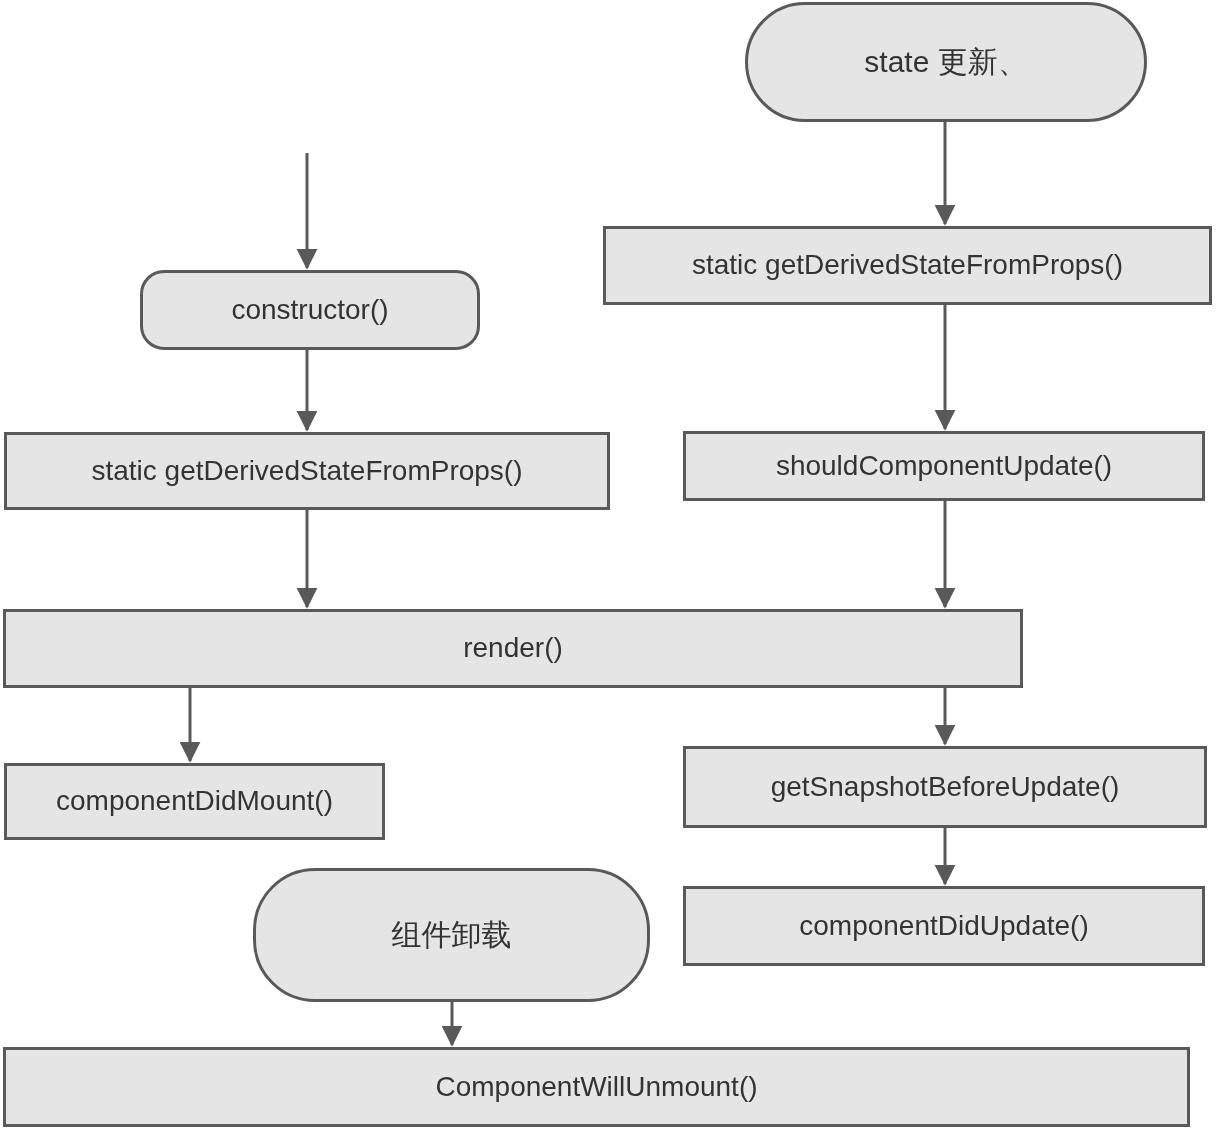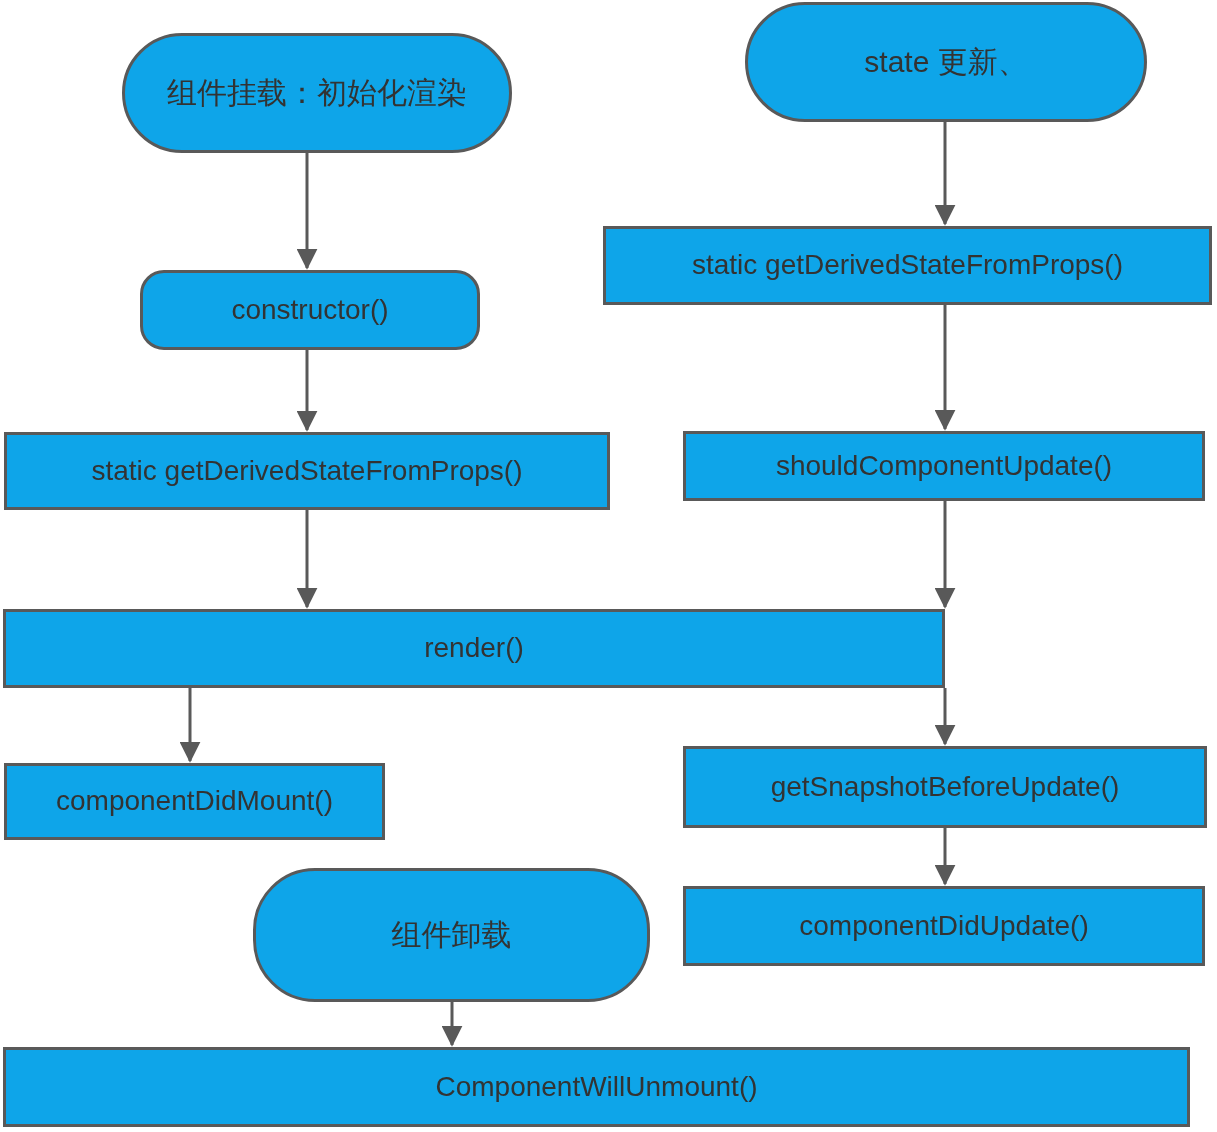--- a/index.html
+++ b/index.html
@@ -13,21 +13,21 @@
     height: 1132px;
     background: #ffffff;
     font-family: "Liberation Sans", "DejaVu Sans", sans-serif;
     color: #333333;
     overflow: hidden;
   }
   .node {
     position: absolute;
     box-sizing: border-box;
     border: 3px solid #595959;
-    background: #0ea5e9;
+    background: #e5e5e5;
     display: flex;
     align-items: center;
     justify-content: center;
     text-align: center;
     font-size: 28px;
     line-height: 1.45;
     white-space: nowrap;
   }
   .stadium {
     border-radius: 62px;
@@ -66,35 +66,34 @@
     <line x1="307" y1="510" x2="307" y2="607" marker-end="url(#arrow)"></line>
     <line x1="945" y1="122" x2="945" y2="224" marker-end="url(#arrow)"></line>
     <line x1="945" y1="305" x2="945" y2="429" marker-end="url(#arrow)"></line>
     <line x1="945" y1="501" x2="945" y2="607" marker-end="url(#arrow)"></line>
     <line x1="190" y1="688" x2="190" y2="761" marker-end="url(#arrow)"></line>
     <line x1="945" y1="688" x2="945" y2="744" marker-end="url(#arrow)"></line>
     <line x1="945" y1="828" x2="945" y2="884" marker-end="url(#arrow)"></line>
     <line x1="452" y1="985" x2="452" y2="1045" marker-end="url(#arrow)"></line>
   </svg>
 
-  <div class="node stadium" style="left:122px; top:33px; width:390px; height:120px;">组件挂载：初始化渲染</div>
 
   <div class="node stadium two-line" style="left:745px; top:2px; width:402px; height:120px;">
     <span>state 更新、</span>
   </div>
 
   <div class="node" style="left:140px; top:270px; width:340px; height:80px;border-radius:24px;">constructor()</div>
 
   <div class="node" style="left:603px; top:226px; width:609px; height:79px;">static getDerivedStateFromProps()</div>
 
   <div class="node" style="left:4px; top:432px; width:606px; height:78px;">static getDerivedStateFromProps()</div>
 
   <div class="node" style="left:683px; top:431px; width:522px; height:70px;">shouldComponentUpdate()</div>
 
-  <div class="node" style="left:3px; top:609px; width:942px; height:79px;">render()</div>
+  <div class="node" style="left:3px; top:609px; width:1020px; height:79px;">render()</div>
 
   <div class="node" style="left:4px; top:763px; width:381px; height:77px;">componentDidMount()</div>
 
   <div class="node" style="left:683px; top:746px; width:524px; height:82px;">getSnapshotBeforeUpdate()</div>
 
   <div class="node stadium" style="left:253px; top:868px; width:397px; height:134px;">组件卸载</div>
 
   <div class="node" style="left:3px; top:1047px; width:1187px; height:80px;">ComponentWillUnmount()</div>
 
   <div class="node" style="left:683px; top:886px; width:522px; height:80px;">componentDidUpdate()</div>

